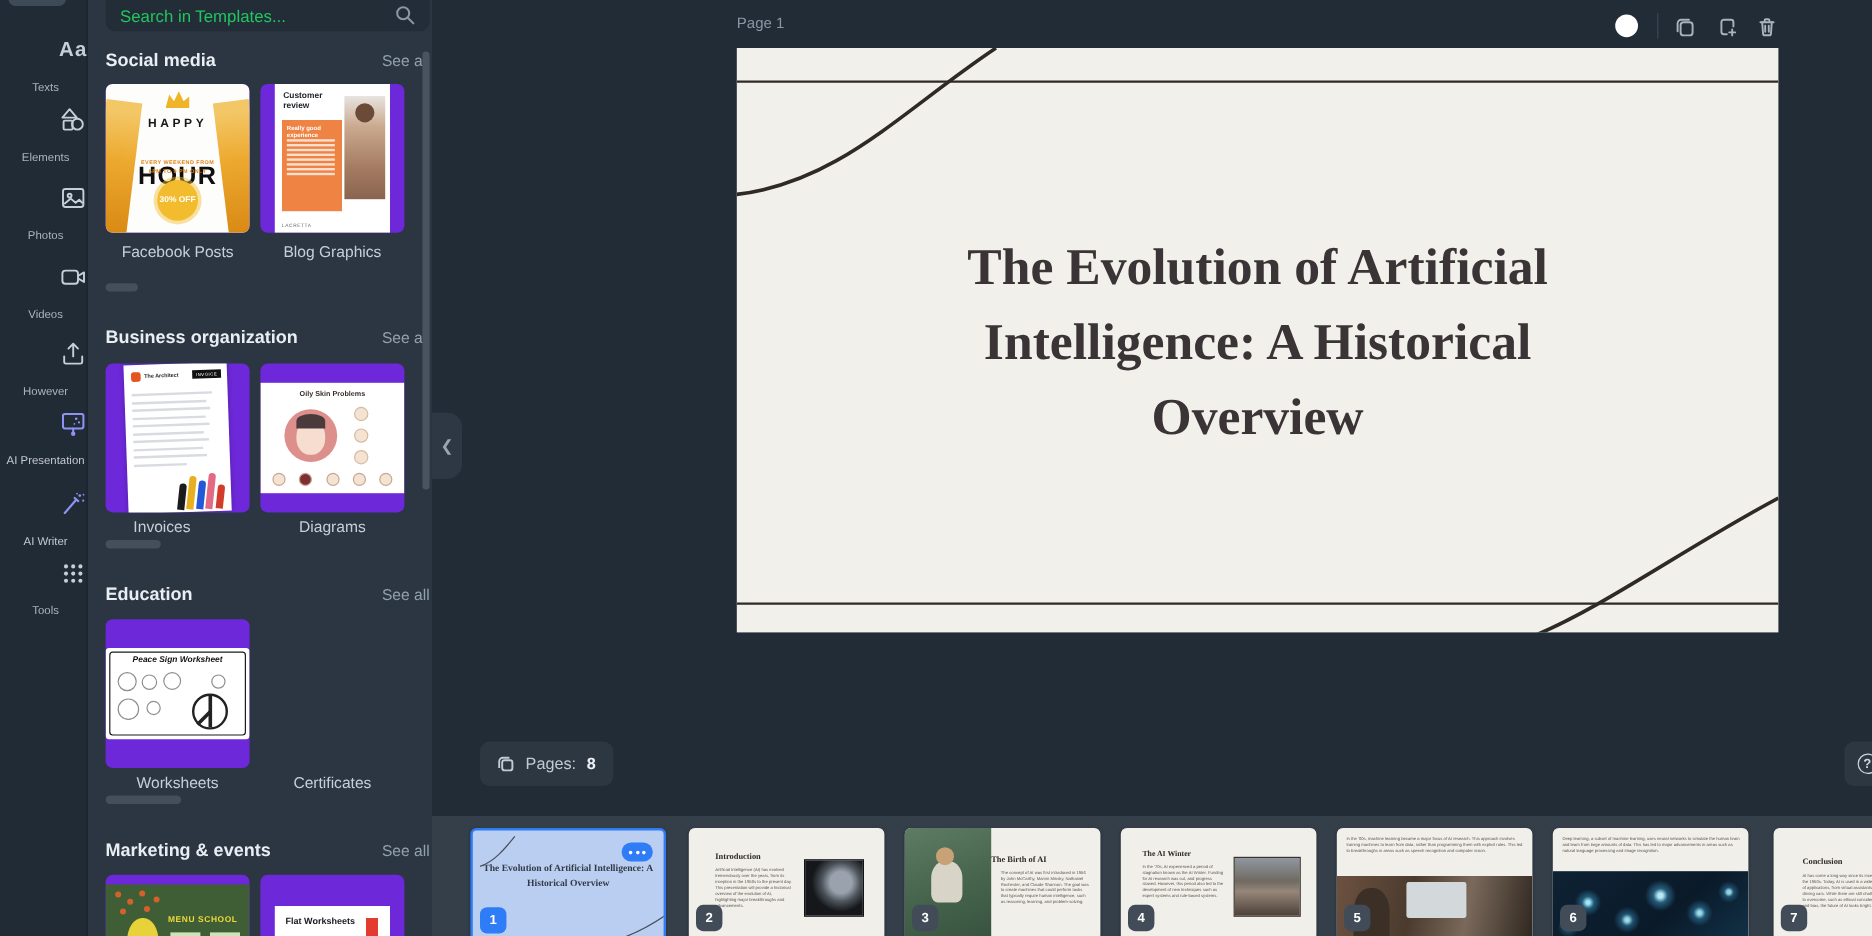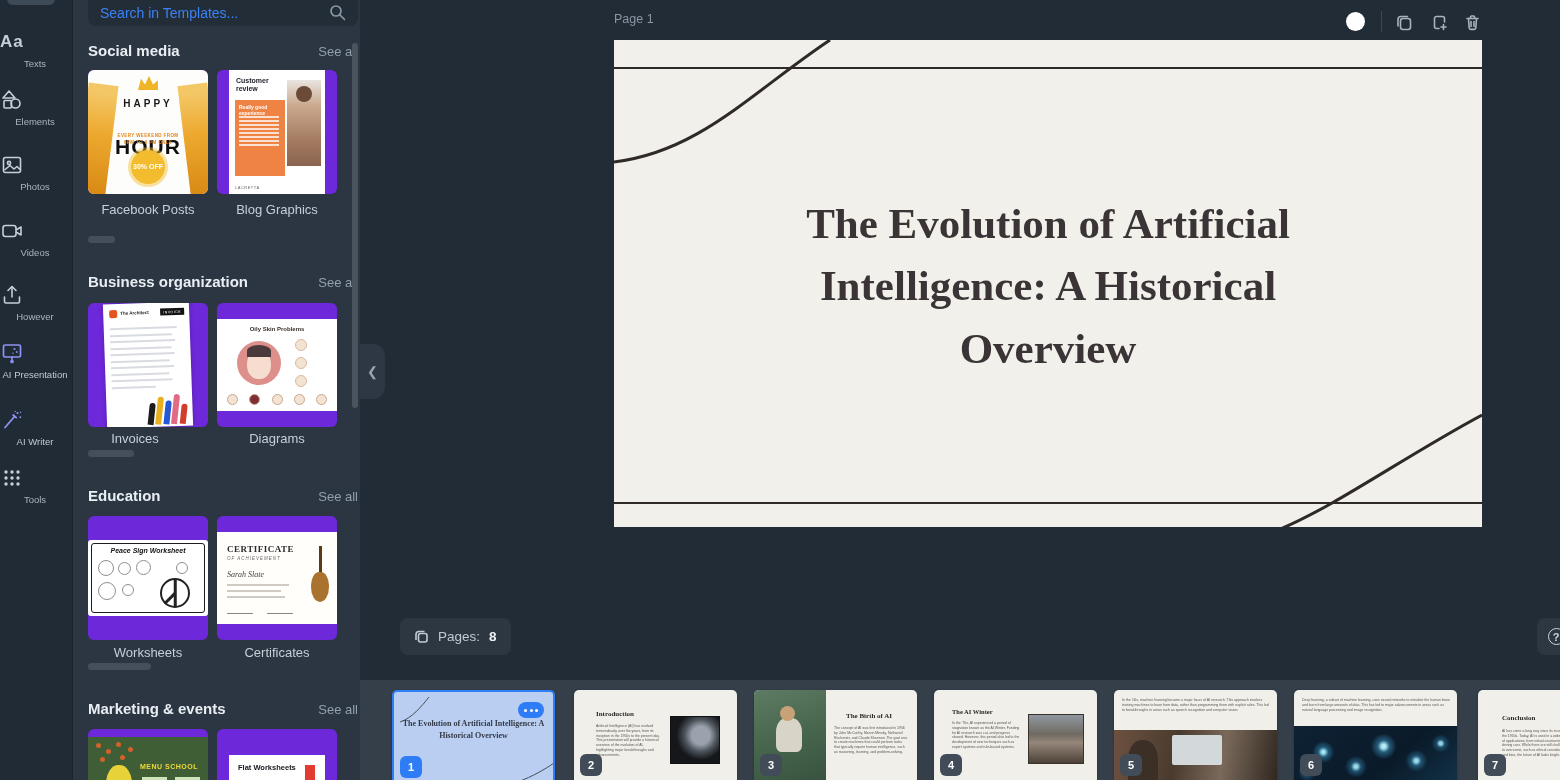--- a/index.html
+++ b/index.html
@@ -3,30 +3,30 @@
 <meta charset="utf-8">
 <style>
   * { margin:0; padding:0; box-sizing:border-box; }
   html,body { width:1560px; height:780px; overflow:hidden; }
   body { font-family:"Liberation Sans", sans-serif; background:#222c36; }
   .app { position:relative; width:1560px; height:780px; overflow:hidden; }
 
   
   .rail { position:absolute; left:0; top:0; width:73px; height:780px; background:#202b36; border-right:1px solid #1b242d; z-index:6; }
   .rail-active-sliver { position:absolute; left:7px; top:-8px; width:48px; height:13px; background:#3d4a57; border-radius:6px; }
-  .rail-item { position:absolute; width:73px; display:flex; flex-direction:column; align-items:flex-start; gap:4px; cursor:pointer; }
+  .rail-item { position:absolute; width:73px; display:flex; flex-direction:column; align-items:flex-end; gap:14px; cursor:pointer; }
   .rail-item .lbl { font-size:9.5px; color:#a9b4bf; text-align:center; line-height:1.25; width:70px; }
   .ricon-text { font-size:17px; font-weight:bold; color:#c6cfd8; letter-spacing:1px; height:24px; display:flex; align-items:center; }
   .rail-item svg { width:24px; height:24px; }
   .rail-item.ai .lbl { color:#c3c9d2; }
 
   
   .panel { position:absolute; left:73px; top:0; width:287px; height:780px; background:#2b3642; z-index:5; }
   .search { position:absolute; left:15px; top:-14px; width:270px; height:40px; background:#222d38; border-radius:8px; display:flex; align-items:flex-end; justify-content:space-between; padding:0 12px 5px 12px; }
-  .search .ph { color:#3b82f6; font-size:14px; }
+  .search .ph { color:#22c55e; font-size:14px; }
   .sec-head { position:absolute; left:15px; width:270px; display:flex; justify-content:space-between; align-items:baseline; }
   .sec-title { color:#e9eef3; font-size:15px; font-weight:bold; }
   .see-all { color:#93a0ad; font-size:13px; cursor:pointer; }
   .card { position:absolute; width:120px; height:124px; background:#6d28d9; border-radius:6px; overflow:hidden; cursor:pointer; }
   .card-label { position:absolute; width:120px; text-align:center; color:#c6cfd8; font-size:13px; cursor:pointer; }
   .pill { position:absolute; left:15px; height:7px; border-radius:4px; background:#454f5c; }
   .pscroll { position:absolute; left:279px; top:43px; width:6px; height:365px; border-radius:3px; background:#49545f; }
   .collapse-tab { position:absolute; left:360px; top:344px; width:25px; height:55px; background:#2d3844; border-radius:0 12px 12px 0; z-index:4; display:flex; align-items:center; justify-content:center; color:#9aa5b1; font-size:13px; cursor:pointer; }
 
   
@@ -358,40 +358,20 @@
         <div class="head">Peace Sign Worksheet</div>
         <div class="doodle" style="left:10px; top:20px; width:16px; height:16px"></div>
         <div class="doodle" style="left:30px; top:22px; width:13px; height:13px"></div>
         <div class="doodle" style="left:48px; top:20px; width:15px; height:15px"></div>
         <div class="doodle" style="left:10px; top:42px; width:18px; height:18px"></div>
         <div class="doodle" style="left:34px; top:44px; width:12px; height:12px"></div>
         <div class="doodle" style="left:88px; top:22px; width:12px; height:12px"></div>
         <div class="peace"></div>
       </div>
     </div>
-    <div class="card" style="left:144px; top:516px">
-      <div class="tpl tpl-cert">
-        <div class="head">CERTIFICATE</div>
-        <div class="sub">OF ACHIEVEMENT</div>
-        <div class="name">Sarah Slate</div>
-        <div class="lines">
-            <i style="top:52px; width:62px"></i>
-            <i style="top:58px; width:54px"></i>
-            <i style="top:64px; width:58px"></i>
-          </div>
-        <div class="sigs">
-            <i></i>
-            <i></i>
-          </div>
-        <div class="violin">
-            <div class="neck"></div>
-            <div class="bodyv"></div>
-          </div>
-      </div>
-    </div>
     <div class="card-label" style="left:15px; top:645px">Worksheets</div>
     <div class="card-label" style="left:144px; top:645px">Certificates</div>
     <div class="pill" style="top:663px; width:63px"></div>
 
     <div class="sec-head" style="top:700px">
       <span class="sec-title">Marketing &amp; events</span>
       <span class="see-all">See all</span>
     </div>
     <div class="card" style="left:15px; top:729px">
       <div class="tpl tpl-menu">
@@ -496,21 +476,21 @@
 
       <div class="thumb" style="left:214px">
         <div class="th-head" style="left:22px; top:20px">Introduction</div>
         <div class="tiny" style="left:22px; top:33px; width:132px">Artificial Intelligence (AI) has evolved tremendously over the years, from its inception in the 1950s to the present day. This presentation will provide a historical overview of the evolution of AI, highlighting major breakthroughs and advancements.</div>
         <div class="th-img ph-robot"></div>
         <div class="pg-badge">2</div>
       </div>
 
       <div class="thumb" style="left:394px">
         <div class="th-img ph-chalk"></div>
-        <div class="th-head" style="left:92px; top:22px">The Birth of AI</div>
+        <div class="th-head" style="left:72px; top:22px">The Birth of AI</div>
         <div class="tiny" style="left:80px; top:35px; width:148px">The concept of AI was first introduced in 1956 by John McCarthy, Marvin Minsky, Nathaniel Rochester, and Claude Shannon. The goal was to create machines that could perform tasks that typically require human intelligence, such as reasoning, learning, and problem-solving.</div>
         <div class="pg-badge">3</div>
       </div>
 
       <div class="thumb" style="left:574px">
         <div class="th-head" style="left:18px; top:18px; font-size:6.5px">The AI Winter</div>
         <div class="tiny" style="left:18px; top:30px; width:140px">In the '70s, AI experienced a period of stagnation known as the AI Winter. Funding for AI research was cut, and progress slowed. However, this period also led to the development of new techniques such as expert systems and rule-based systems.</div>
         <div class="th-img ph-sea"></div>
         <div class="pg-badge">4</div>
       </div>

